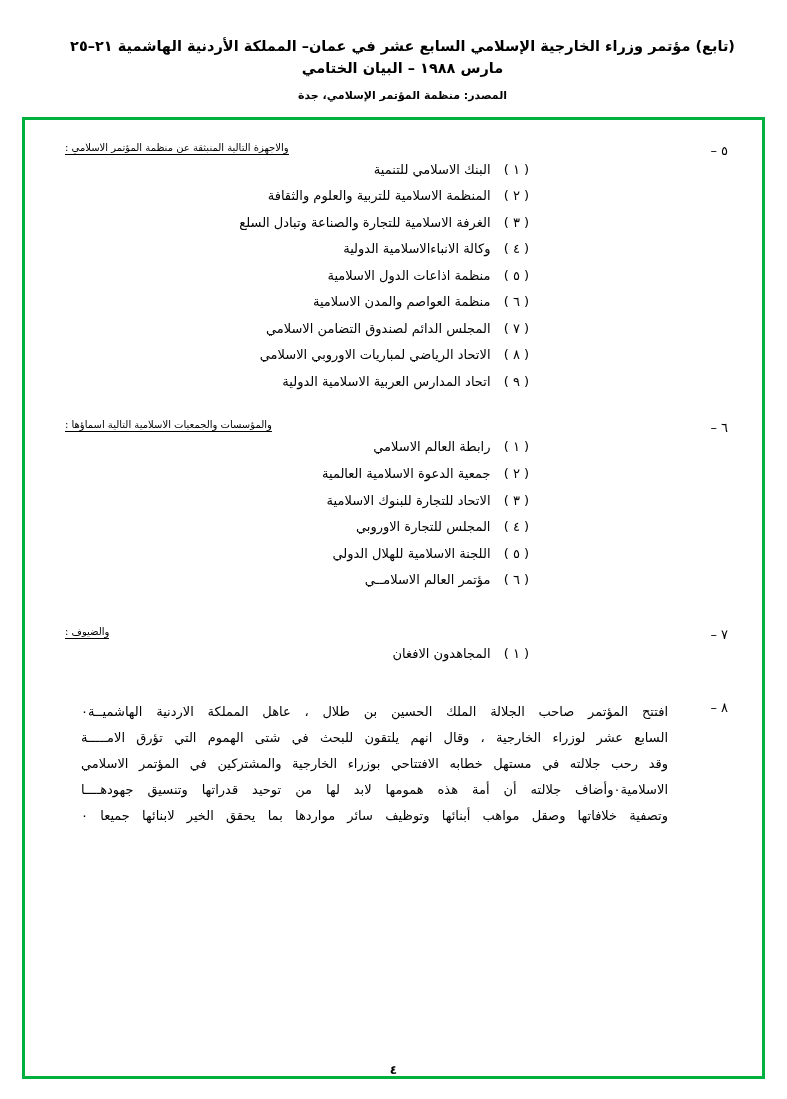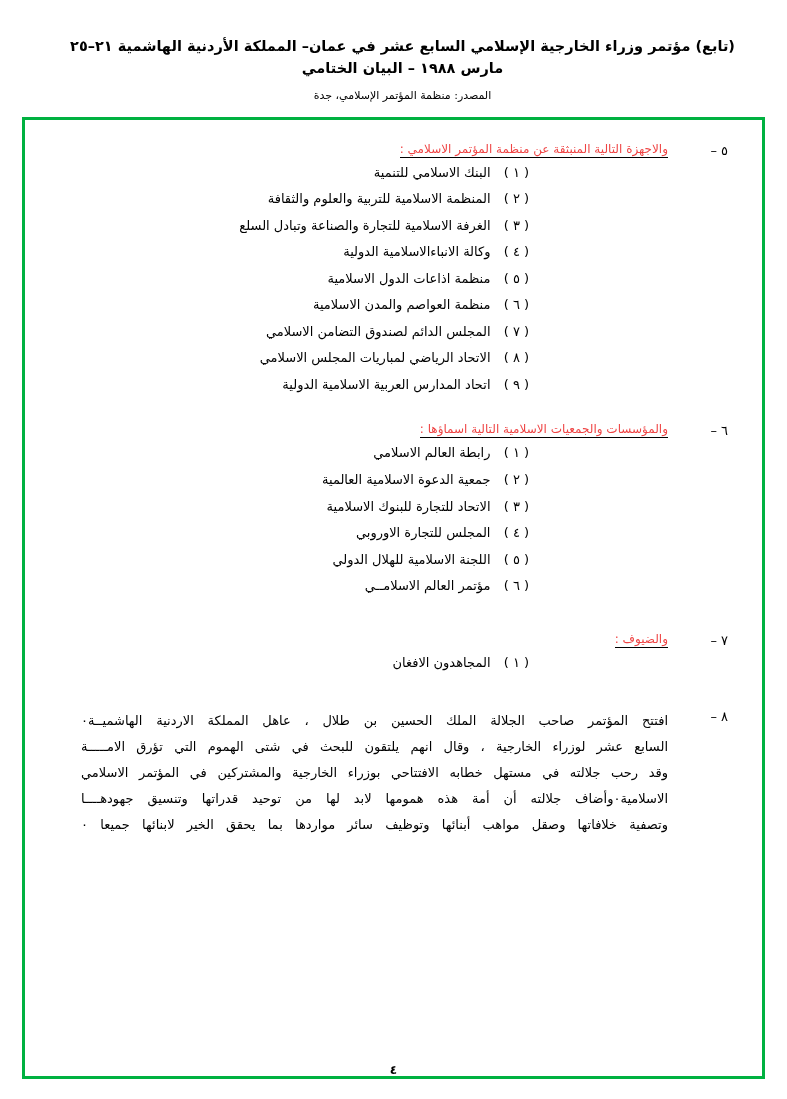--- a/index.html
+++ b/index.html
@@ -31,21 +31,21 @@
     font-size: 14.5px;
     font-weight: bold;
     direction: rtl;
     line-height: 1.5;
     letter-spacing: 0px;
     color: #000;
   }
   .doc-header .source-line {
     margin-top: 9px;
     font-size: 11px;
-    font-weight: normal;
+    font-weight: bold;
     direction: rtl;
     color: #000;
   }
   
   .frame {
     margin: 15px 22px 0 22px;
     border: 3px solid #00b140;
     height: 962px;
     box-sizing: border-box;
     position: relative;
@@ -70,23 +70,23 @@
     color: #000;
     padding-top: 1px;
     white-space: nowrap;
     letter-spacing: 2px;
   }
   .sec-body {
     flex: 1 1 auto;
     direction: rtl;
   }
   .sec-heading {
-    font-size: 12px;
-    color: #ef4444;
-    text-align: right;
+    font-size: 10px;
+    color: #000000;
+    text-align: left;
     margin-bottom: 4px;
     white-space: nowrap;
   }
   .sec-heading .u {
     border-bottom: 1px solid #000;
     padding-bottom: 1px;
   }
   .items {
     margin: 8px 0 0 0;
     padding: 0;
@@ -185,21 +185,21 @@
             <li class="item wide">
               <span class="idx">( ٦ )</span>
               <span class="txt">منظمة العواصم والمدن الاسلامية</span>
             </li>
             <li class="item wide">
               <span class="idx">( ٧ )</span>
               <span class="txt">المجلس الدائم لصندوق التضامن الاسلامي</span>
             </li>
             <li class="item wide">
               <span class="idx">( ٨ )</span>
-              <span class="txt">الاتحاد الرياضي لمباريات المجلس الاسلامي</span>
+              <span class="txt">الاتحاد الرياضي لمباريات الاوروبي الاسلامي</span>
             </li>
             <li class="item wide">
               <span class="idx">( ٩ )</span>
               <span class="txt">اتحاد المدارس العربية الاسلامية الدولية</span>
             </li>
           </ul>
         </div>
       </div>
 
       <div class="spacer-sm"></div>

